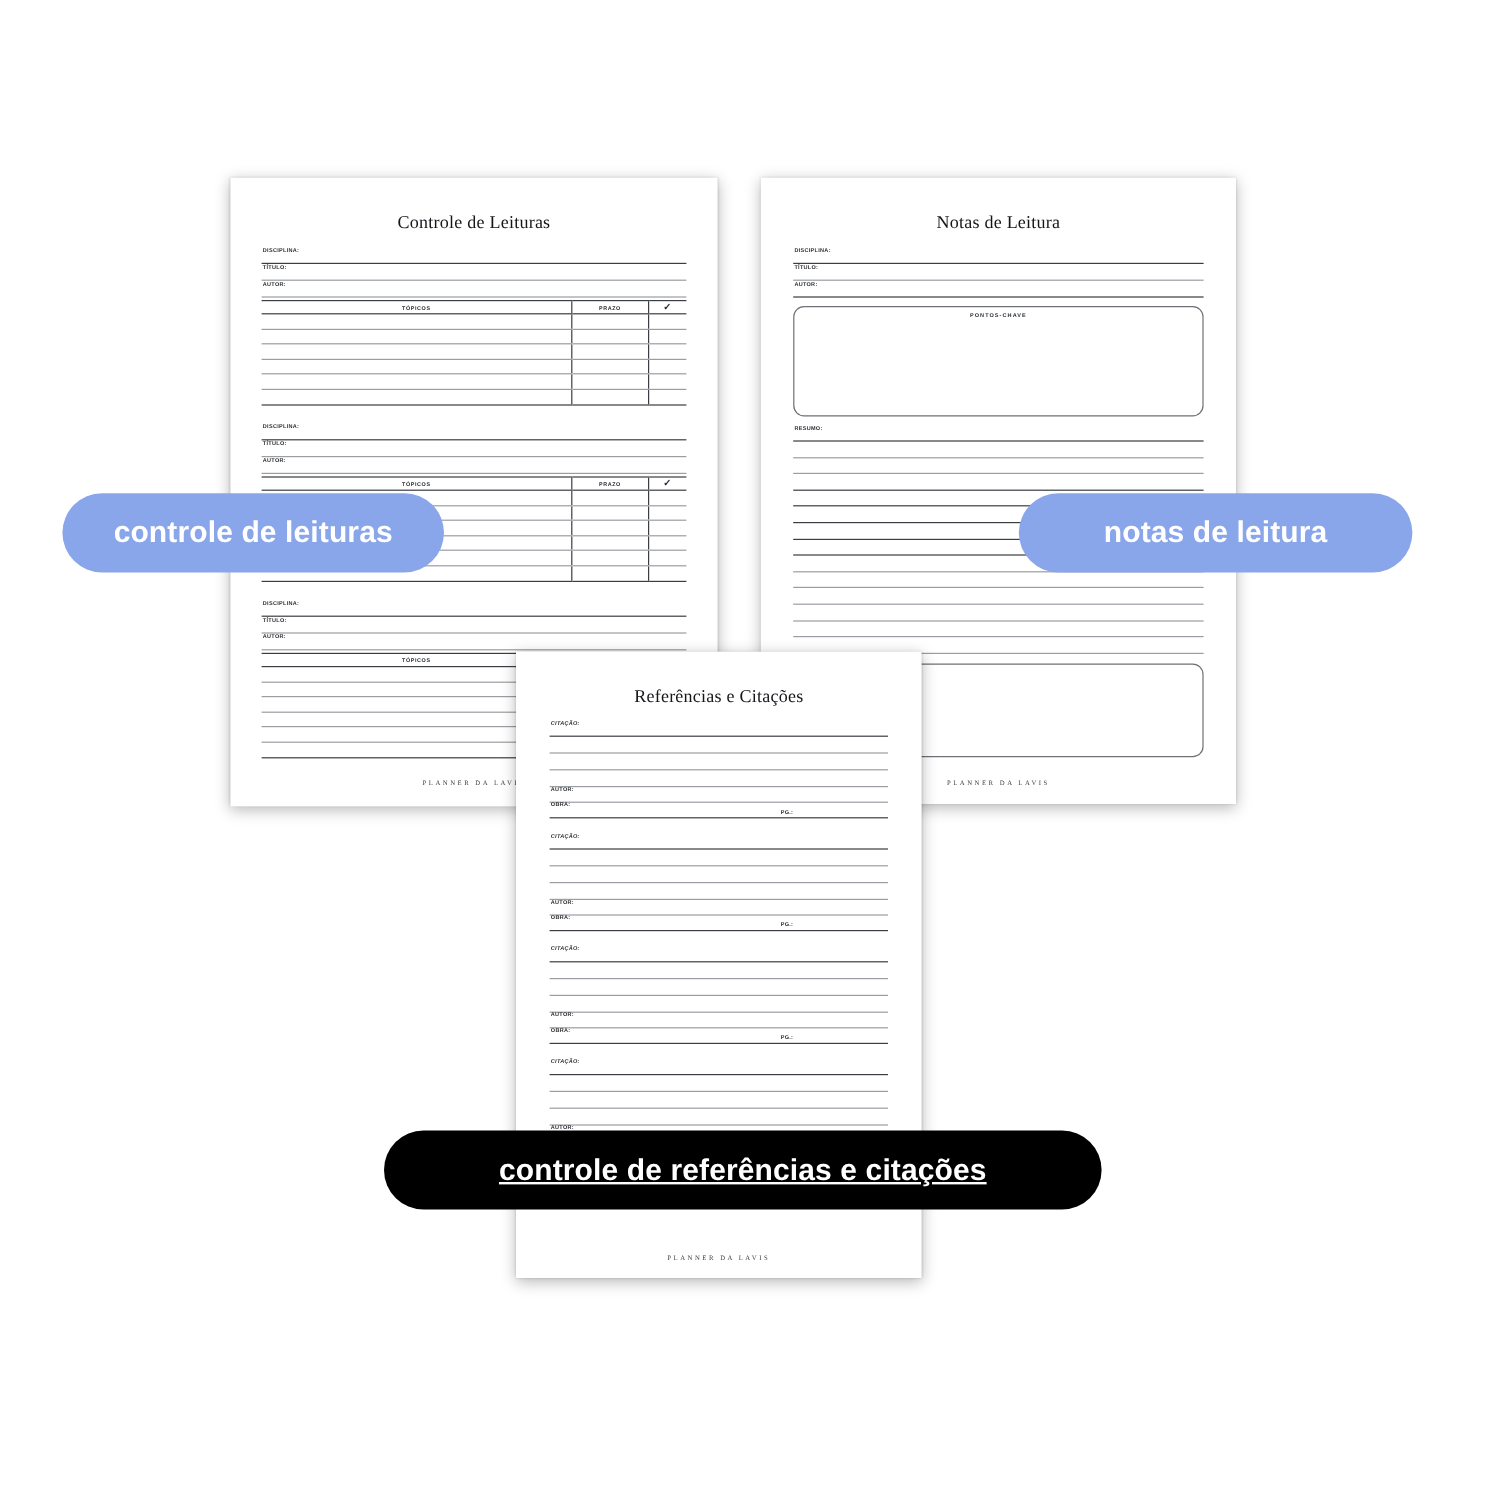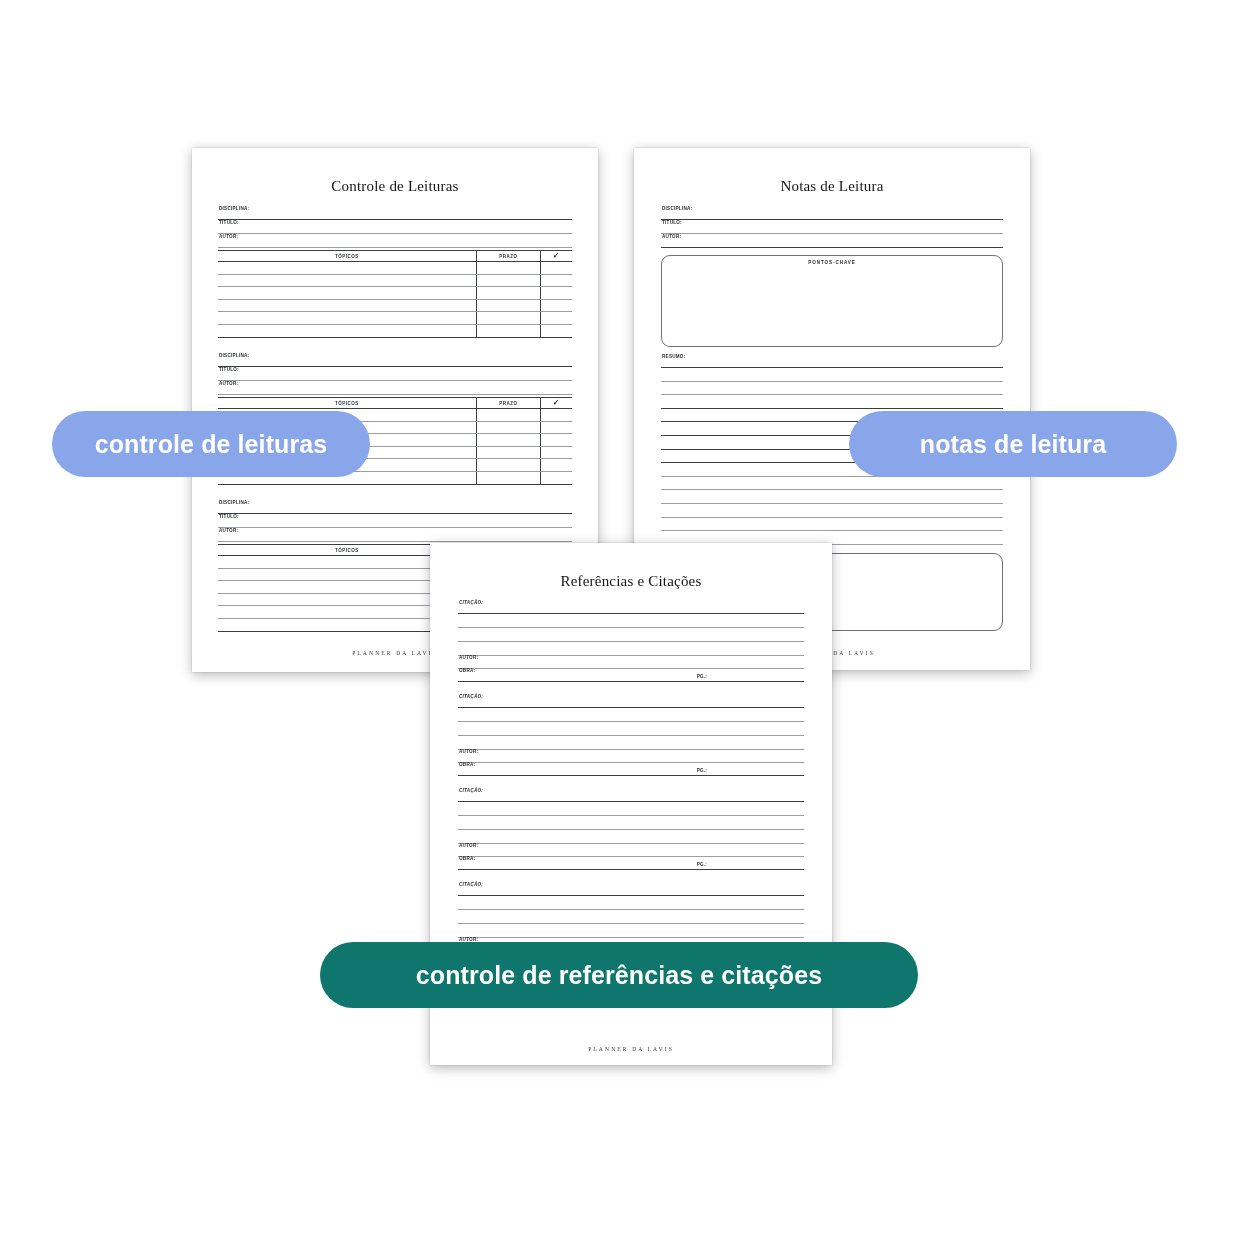--- a/index.html
+++ b/index.html
@@ -329,21 +329,21 @@
 
         <div class="rbox" style="height:78px; margin-top:8px;">
           <span class="cap" style="text-align:left; left:11px;">QUESTIONAMENTOS</span>
         </div>
       </div>
 
       <div class="footer" style="bottom:14px;">PLANNER DA LAVIS</div>
     </div>
   </div>
 
-  <div class="sheet" id="sheet3" style="left:430px; top:543px; width:402px; height:522px;">
+  <div class="sheet" id="sheet3" style="left:430px; top:543px; width:338px; height:522px;">
     <div class="sheet-inner">
       <div class="page-title" style="position:absolute;left:0;right:0;top:30px;font-size:15px;">Referências e Citações</div>
 
       <div style="position:absolute; left:28px; right:28px; top:58px;">
 
         <div>
           <div class="field" style="height:13px;">
             <span class="lbl it">CITAÇÃO:</span>
           </div>
           <div class="rule" style="height:14px;"></div>
@@ -413,17 +413,17 @@
   </div>
 
   <div class="badge" style="left:52px; top:411px; width:318px; height:66px; background:#8aa6ea; font-size:25px;">
     <span>controle de leituras</span>
   </div>
 
   <div class="badge" style="left:849px; top:411px; width:328px; height:66px; background:#8aa6ea; font-size:25px;">
     <span>notas de leitura</span>
   </div>
 
-  <div class="badge" style="left:320px; top:942px; width:598px; height:66px; background:#0f766e; font-size:25px;">
+  <div class="badge" style="left:320px; top:942px; width:598px; height:66px; background:#000000; font-size:25px;text-decoration:underline;">
     <span>controle de referências e citações</span>
   </div>
 
 </div>
 
 </body></html>

